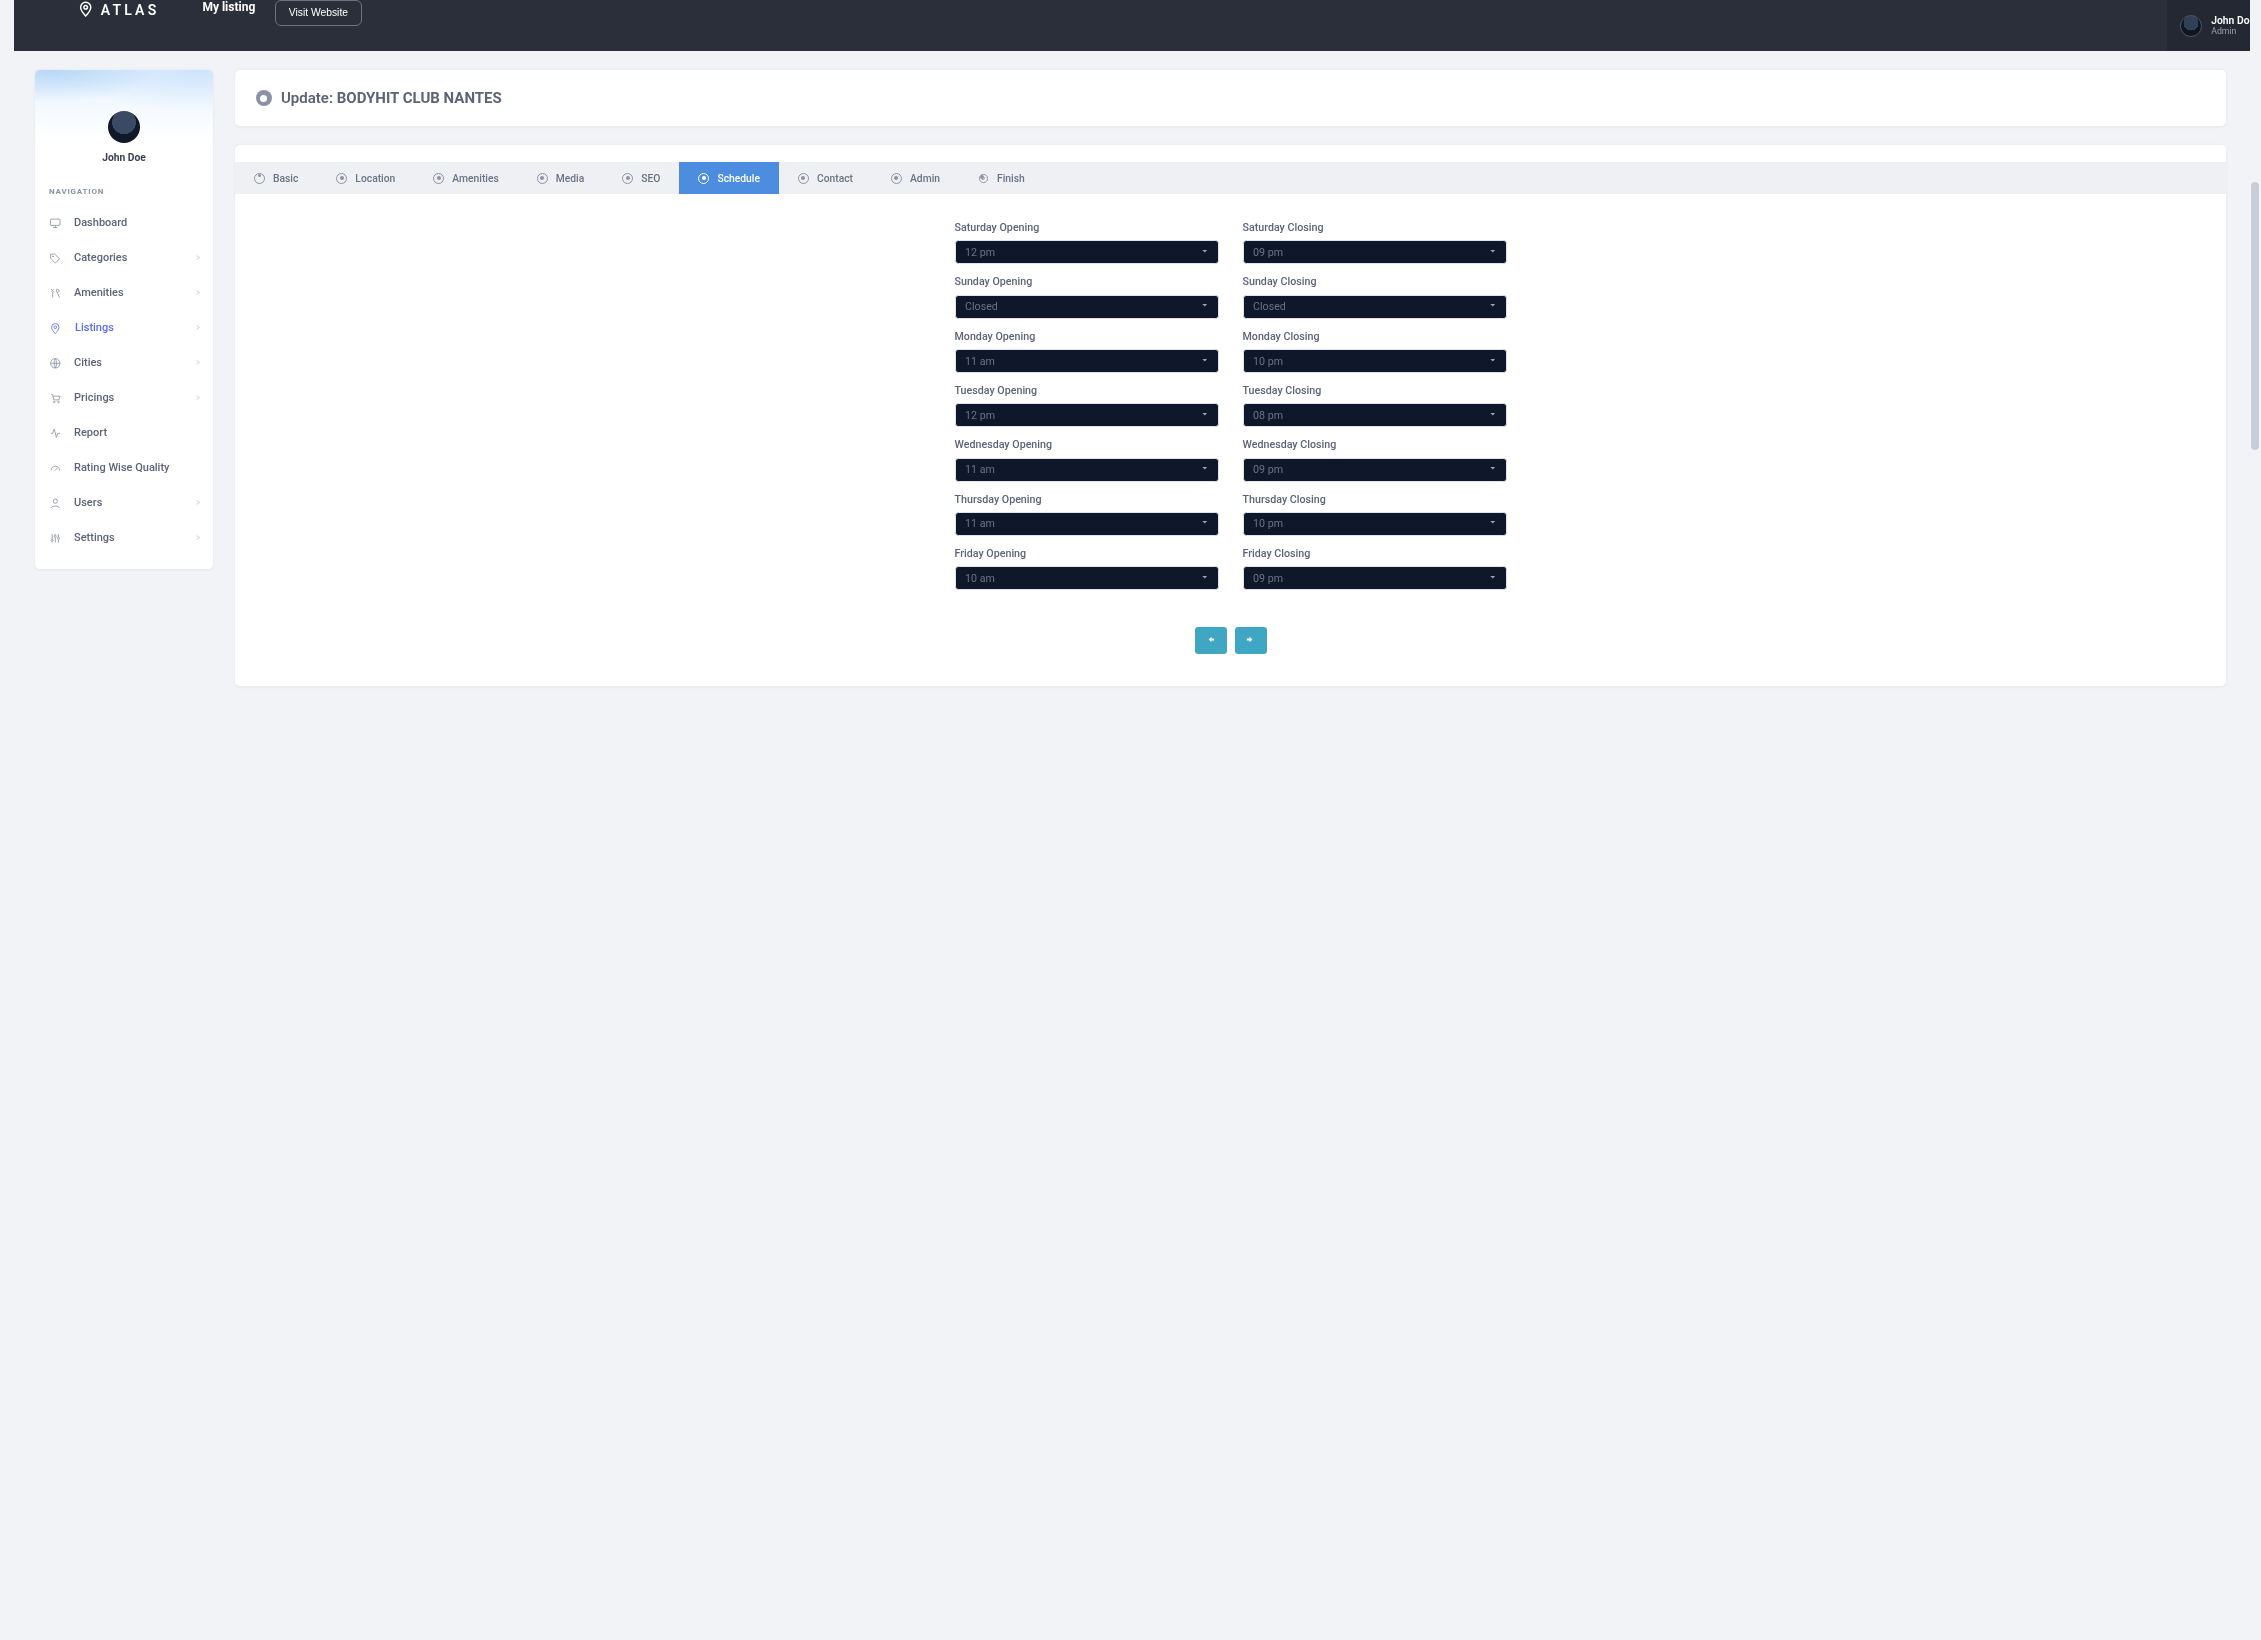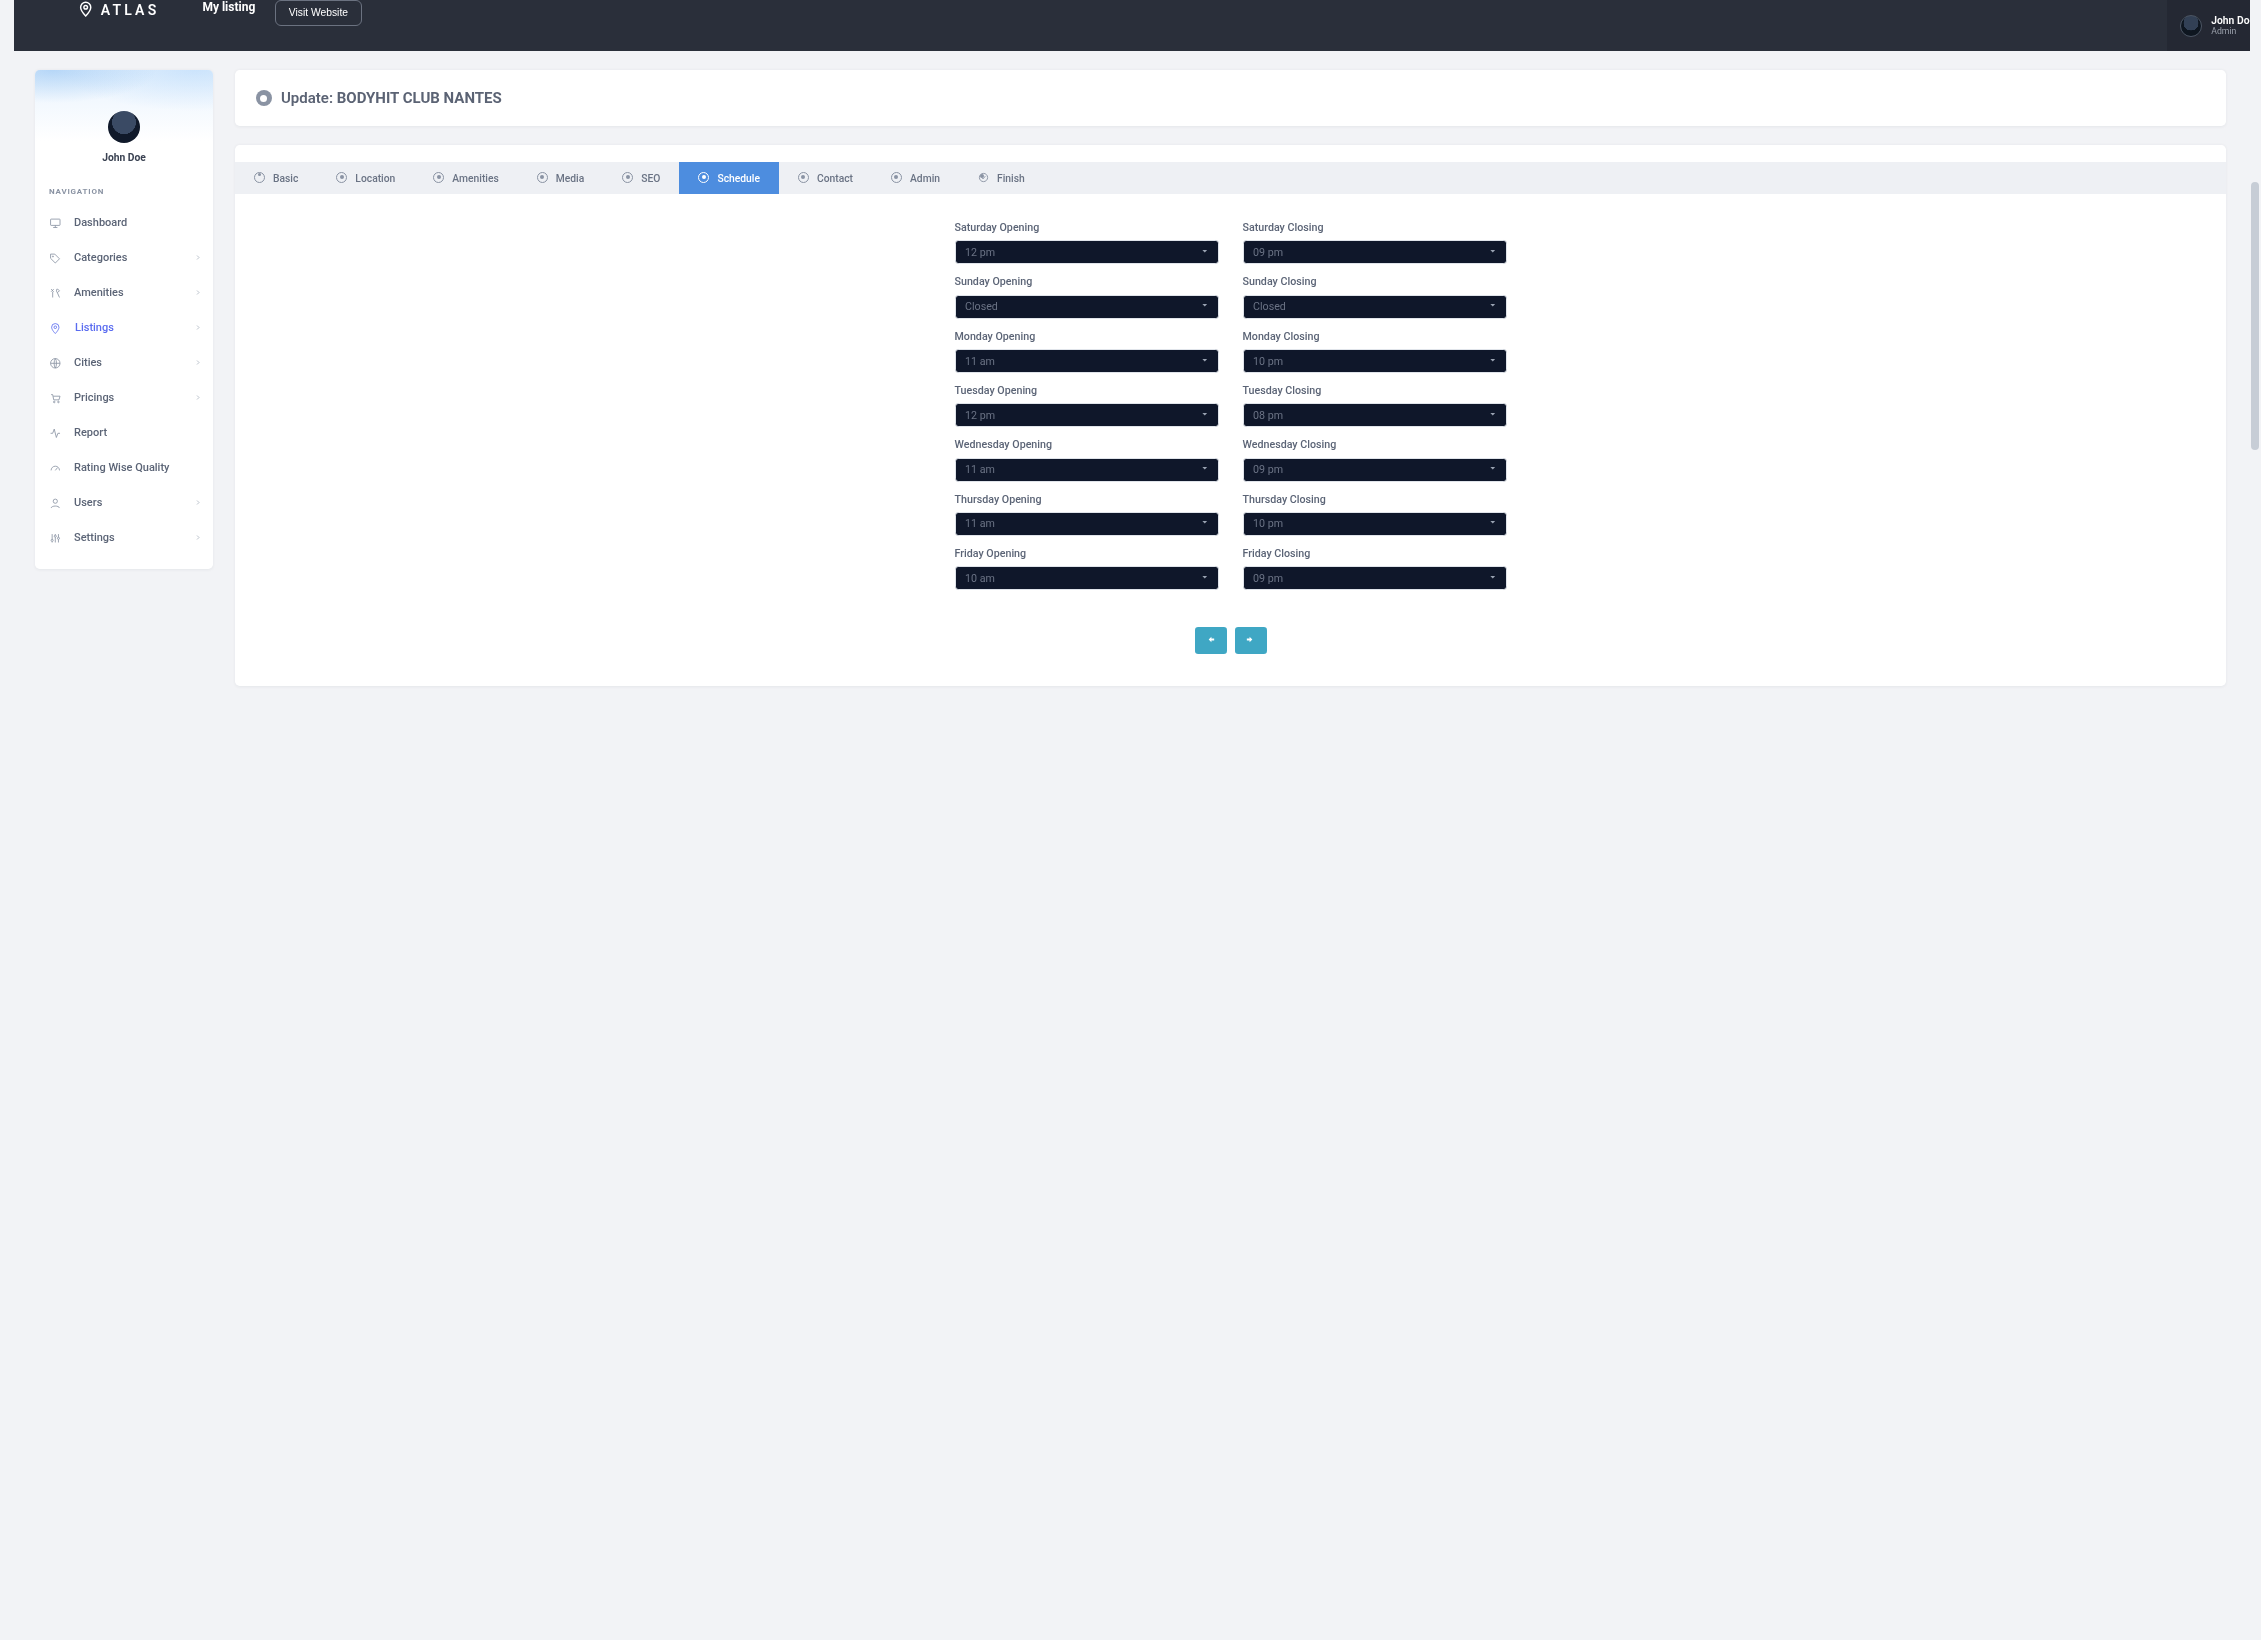--- a/index.html
+++ b/index.html
@@ -106,21 +106,21 @@
   .title-card h1 { font-size:15px; font-weight:700; color:#5b6374; }
   .title-card h1 .lbl { font-weight:600;margin-top:30px; }
 
   .panel { padding: 17.4px 0 32px; }
   .panel-title { padding: 0 17.4px 12.6px; font-weight:700; font-size:10px; letter-spacing:0.4px; color:#6a7384; }
 
   .tabs {
     display:flex; background:#eef0f4;
   }
   .tab {
-    flex:0 0 auto; display:flex; align-items:flex-start; gap:8px;
+    flex:0 0 auto; display:flex; align-items:center; gap:8px;
     padding: 9.5px 19px; font-size:10.3px; color:#6a7384; cursor:pointer; font-weight:500;
   }
   .tab .ti { width:11px;height:11px;border-radius:50%;border:1.2px solid #8a93a3; position:relative; }
   .tab .ti::after{content:"";position:absolute;left:2.4px;top:2.4px;width:4px;height:4px;border-radius:50%;background:#8a93a3;}
   .tab.basic .ti::after{left:2.8px;top:0px;width:3.2px;height:3.2px;}
   .tab.finish .ti{border:none;}
   .tab.finish .ti svg{width:11px;height:11px;stroke:#8a93a3;fill:none;stroke-width:2}
   .tab.active { background:#4d8ddf; color:#fff; }
   .tab.active .ti { border-color:#fff; }
   .tab.active .ti::after{ background:#fff; }

